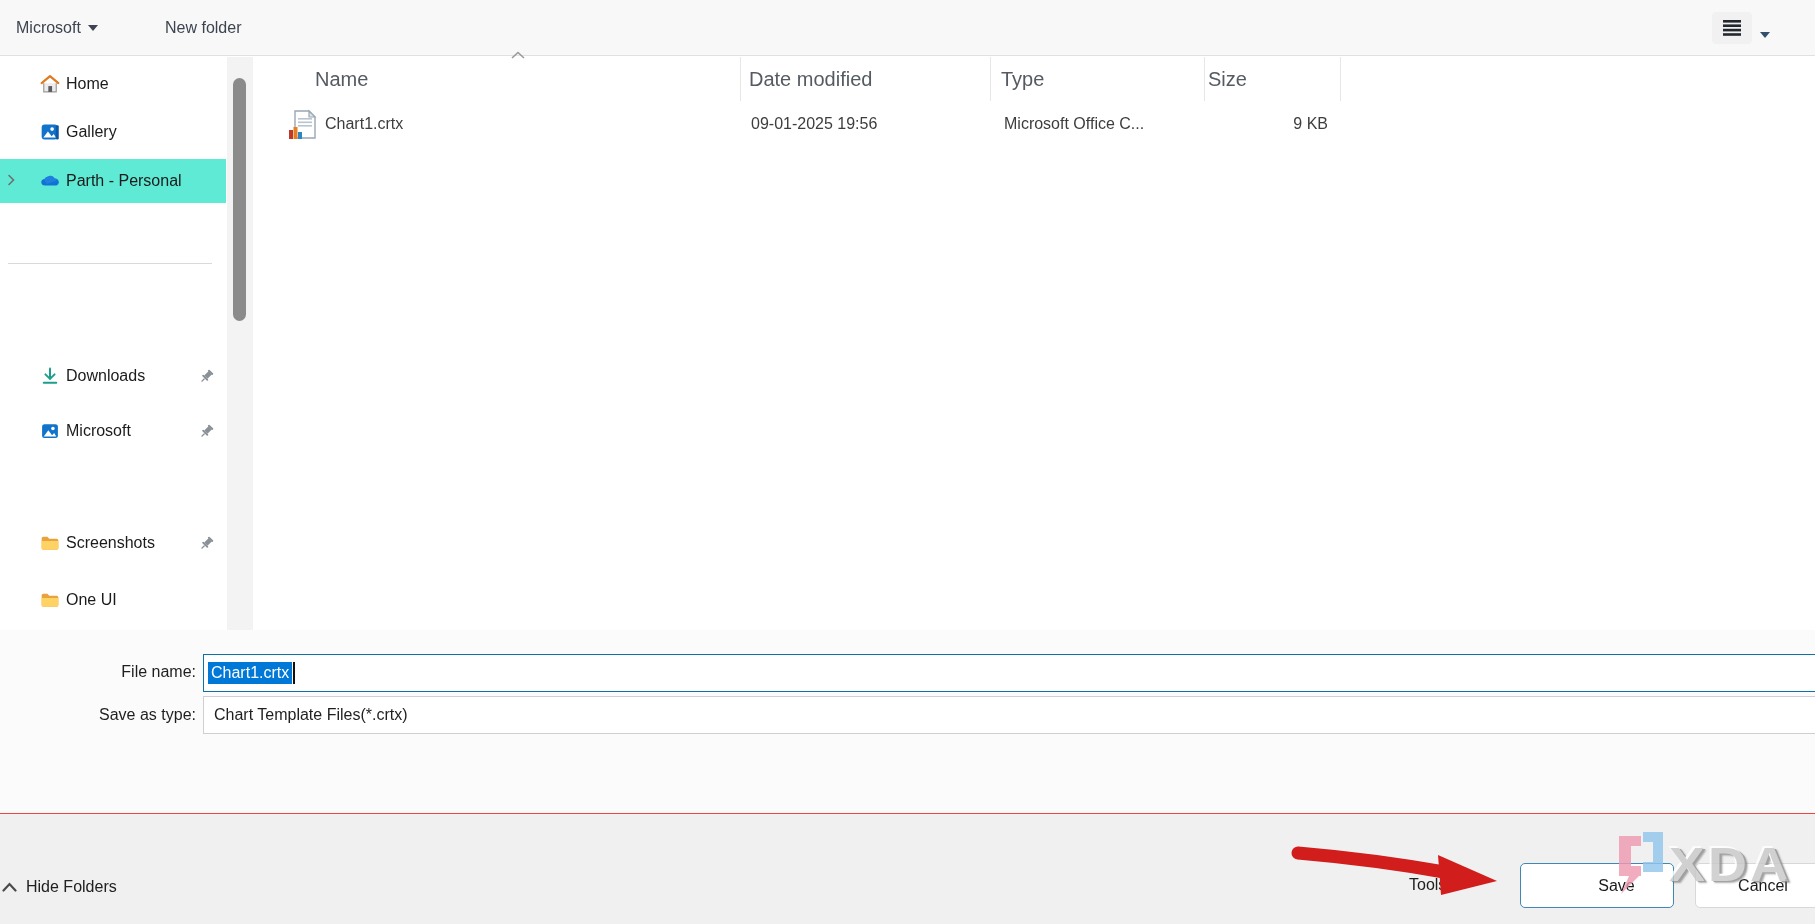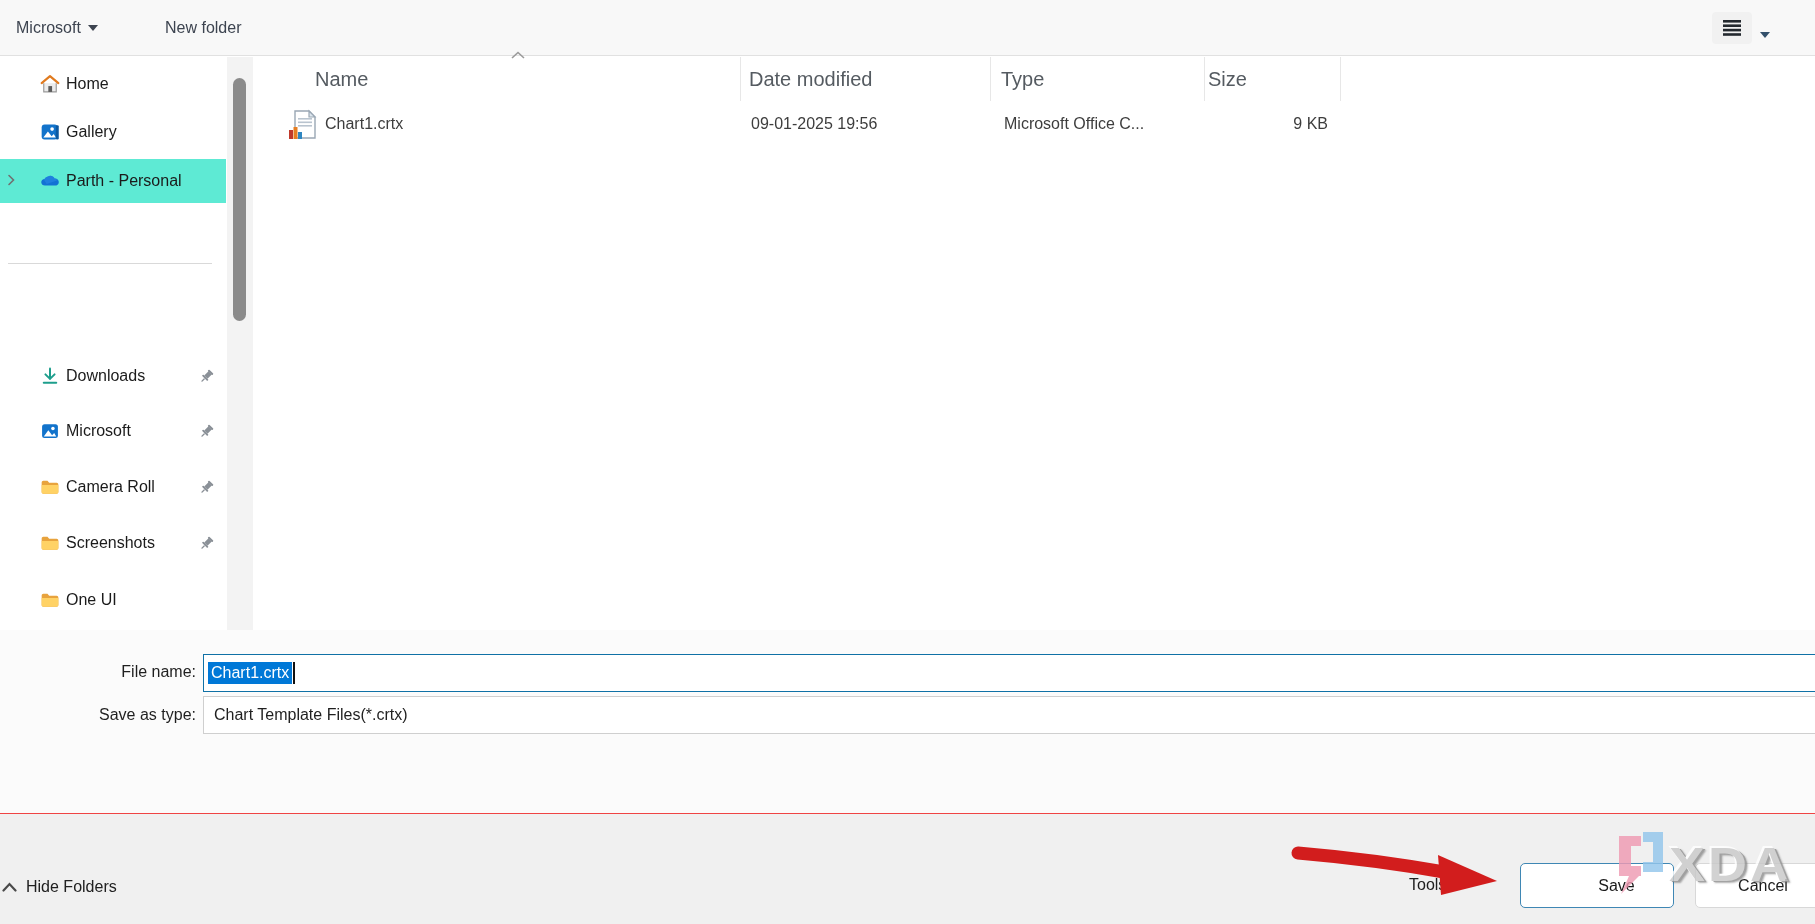--- a/index.html
+++ b/index.html
@@ -193,35 +193,20 @@
     <svg class="pin" viewBox="0 0 20 20">
       <g transform="rotate(45 10 10)" fill="#8a9097">
         <rect x="6.2" y="2" width="7.6" height="2.4" rx="1"></rect>
         <rect x="7.3" y="4" width="5.4" height="7"></rect>
         <rect x="5.5" y="11" width="9" height="2.2" rx="1"></rect>
         <rect x="9.3" y="13.2" width="1.6" height="5.2" rx="0.8"></rect>
       </g>
     </svg>
   </div>
 
-  <div class="side-row" style="top:408px;">
-    <svg class="icon" viewBox="0 0 24 24">
-      <path d="M2 6.5 C2 5.4 2.9 4.5 4 4.5 H9 L11 7 H20 C21.1 7 22 7.9 22 9 V18 C22 19.1 21.1 20 20 20 H4 C2.9 20 2 19.1 2 18 Z" fill="#e8a33d"></path>
-      <path d="M2 9.5 H22 V18 C22 19.1 21.1 20 20 20 H4 C2.9 20 2 19.1 2 18 Z" fill="#ffd265"></path>
-    </svg>
-    <span class="lbl">Camera Roll</span>
-    <svg class="pin" viewBox="0 0 20 20">
-      <g transform="rotate(45 10 10)" fill="#8a9097">
-        <rect x="6.2" y="2" width="7.6" height="2.4" rx="1"></rect>
-        <rect x="7.3" y="4" width="5.4" height="7"></rect>
-        <rect x="5.5" y="11" width="9" height="2.2" rx="1"></rect>
-        <rect x="9.3" y="13.2" width="1.6" height="5.2" rx="0.8"></rect>
-      </g>
-    </svg>
-  </div>
 
   <div class="side-row" style="top:464px;">
     <svg class="icon" viewBox="0 0 24 24">
       <path d="M2 6.5 C2 5.4 2.9 4.5 4 4.5 H9 L11 7 H20 C21.1 7 22 7.9 22 9 V18 C22 19.1 21.1 20 20 20 H4 C2.9 20 2 19.1 2 18 Z" fill="#e8a33d"></path>
       <path d="M2 9.5 H22 V18 C22 19.1 21.1 20 20 20 H4 C2.9 20 2 19.1 2 18 Z" fill="#ffd265"></path>
     </svg>
     <span class="lbl">Screenshots</span>
     <svg class="pin" viewBox="0 0 20 20">
       <g transform="rotate(45 10 10)" fill="#8a9097">
         <rect x="6.2" y="2" width="7.6" height="2.4" rx="1"></rect>

